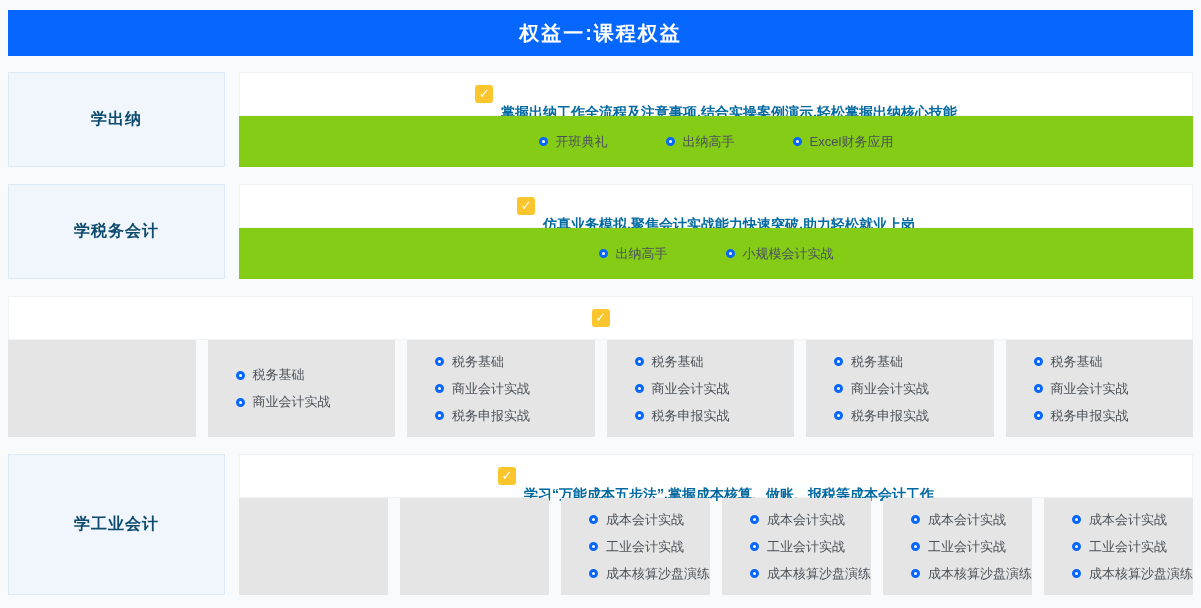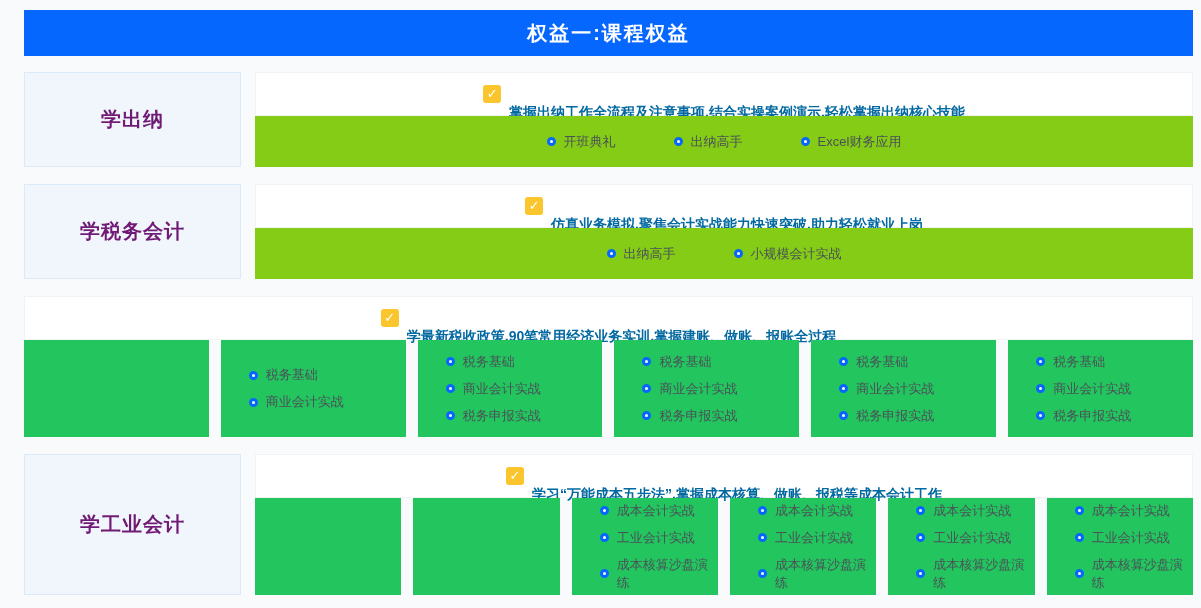--- a/index.html
+++ b/index.html
@@ -1,32 +1,32 @@
 <!DOCTYPE html>
 <html><head>
 <meta charset="utf-8">
 <style>
   * { margin: 0; padding: 0; box-sizing: border-box; }
   html, body { background: #f9fafc; font-family: "Liberation Sans", "DejaVu Sans", sans-serif; }
-  .page { width: 1201px; height: 608px; padding: 10px 8px 0 24px; overflow: hidden; }
+  .page { width: 1201px; height: 608px; padding: 10px 8px 0 8px; overflow: hidden; }
 
   .banner {
     height: 46px; background: #0667fe; display: flex; align-items: center; justify-content: center;
     margin-bottom: 16px;
   }
   .banner-title { color: #ffffff; font-size: 20px; font-weight: bold; letter-spacing: 2px; }
 
   .row { display: flex; gap: 14px; margin-bottom: 17px; align-items: stretch; }
 
   .cat {
     width: 217px; flex: 0 0 217px;
     background: #f0f6fc; border: 1px solid #dceaf8;
     display: flex; align-items: center; justify-content: center;
   }
-  .cat-label { color: #701a75; font-size: 20px; font-weight: bold; letter-spacing: 1px; }
+  .cat-label { color: #0c4a6e; font-size: 16px; font-weight: bold; letter-spacing: 1px; }
 
   .panel { flex: 1; display: flex; flex-direction: column; }
   .panel-head {
     height: 44px; background: #ffffff; border: 1px solid #f1f2f4;
     display: flex; align-items: center; justify-content: center; gap: 8px;
   }
   .check {
     width: 18px; height: 18px; flex: 0 0 18px; background: #fbc52d; border-radius: 3px;
     color: #ffffff; font-size: 13px; font-weight: bold; line-height: 18px; text-align: center;
   }
@@ -34,21 +34,21 @@
 
   .inline-tags {
     height: 51px; background: #84cc16;
     display: flex; align-items: center; justify-content: center; gap: 58px;
   }
 
   .grid6 {
     display: grid; grid-template-columns: repeat(6, 1fr); gap: 12px; height: 97px;
   }
   .cell {
-    background: #22c55e; display: flex; flex-direction: column;
+    background: #e5e5e5; display: flex; flex-direction: column;
     justify-content: center; gap: 9px; padding-left: 28px;
   }
 
   .tag { display: flex; align-items: center; gap: 8px; }
   .bullet {
     width: 9px; height: 9px; flex: 0 0 9px; background: #ffffff;
     border: 3px solid #0667fe; border-radius: 50%;
   }
   .tag-label { color: #4b5158; font-size: 13px; }
 </style>
@@ -106,21 +106,20 @@
             <span class="tag-label">小规模会计实战</span>
           </span>
       </div>
     </div>
   </div>
 
   <div class="row">
     <div class="panel">
       <div class="panel-head">
         <span class="check">✓</span>
-        <span class="headline">学最新税收政策,90笔常用经济业务实训,掌握建账、做账、报账全过程</span>
       </div>
       <div class="grid6">
         <div class="cell"></div>
         <div class="cell">
           <span class="tag">
               <span class="bullet"></span>
               <span class="tag-label">税务基础</span>
             </span>
           <span class="tag">
               <span class="bullet"></span>

